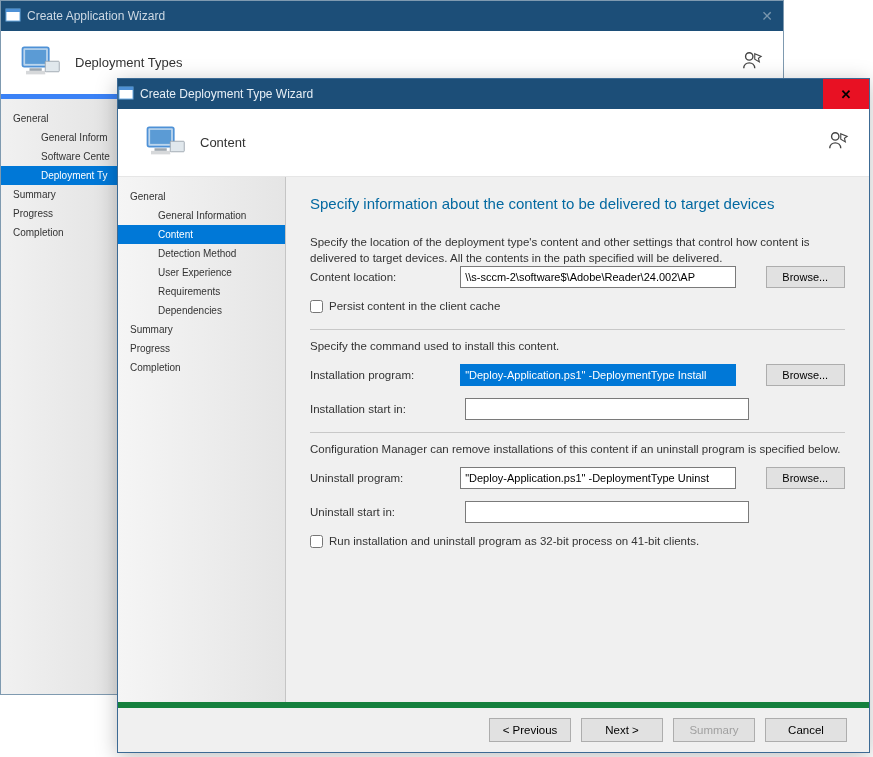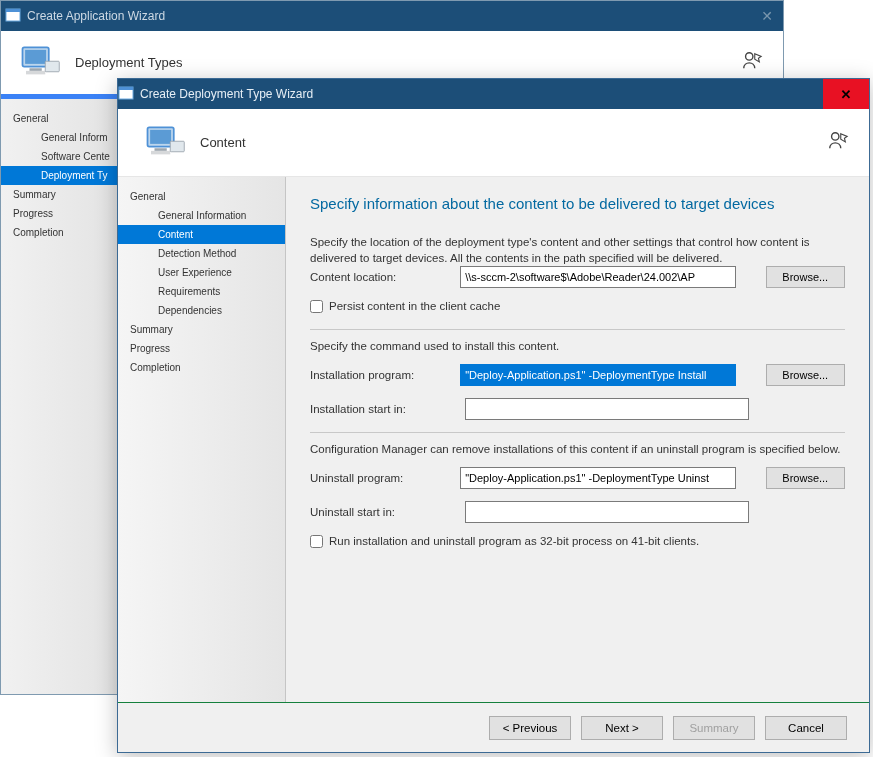--- a/index.html
+++ b/index.html
@@ -156,21 +156,21 @@
   border-top: 1px solid #c8c8c8;
   margin: 4px 0 10px 0;
 }
 .section-text {
   font-size: 11.5px;
   color: #333;
   margin-bottom: 12px;
 }
 .footer-front {
   height: 50px;
-  border-top: 1px solid #15803d;
+  border-top: 6px solid #15803d;
   background: #f0f0f0;
   display: flex;
   align-items: center;
   justify-content: flex-end;
   padding-right: 22px;
   gap: 10px;
 }
 .footer-btn {
   width: 82px; height: 24px;
   background: #e1e1e1;

